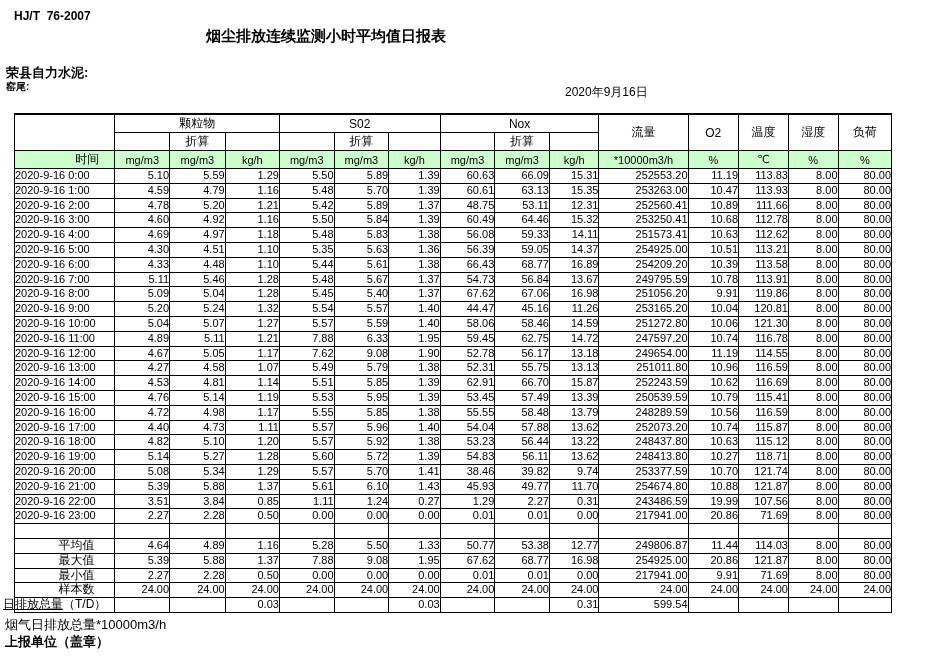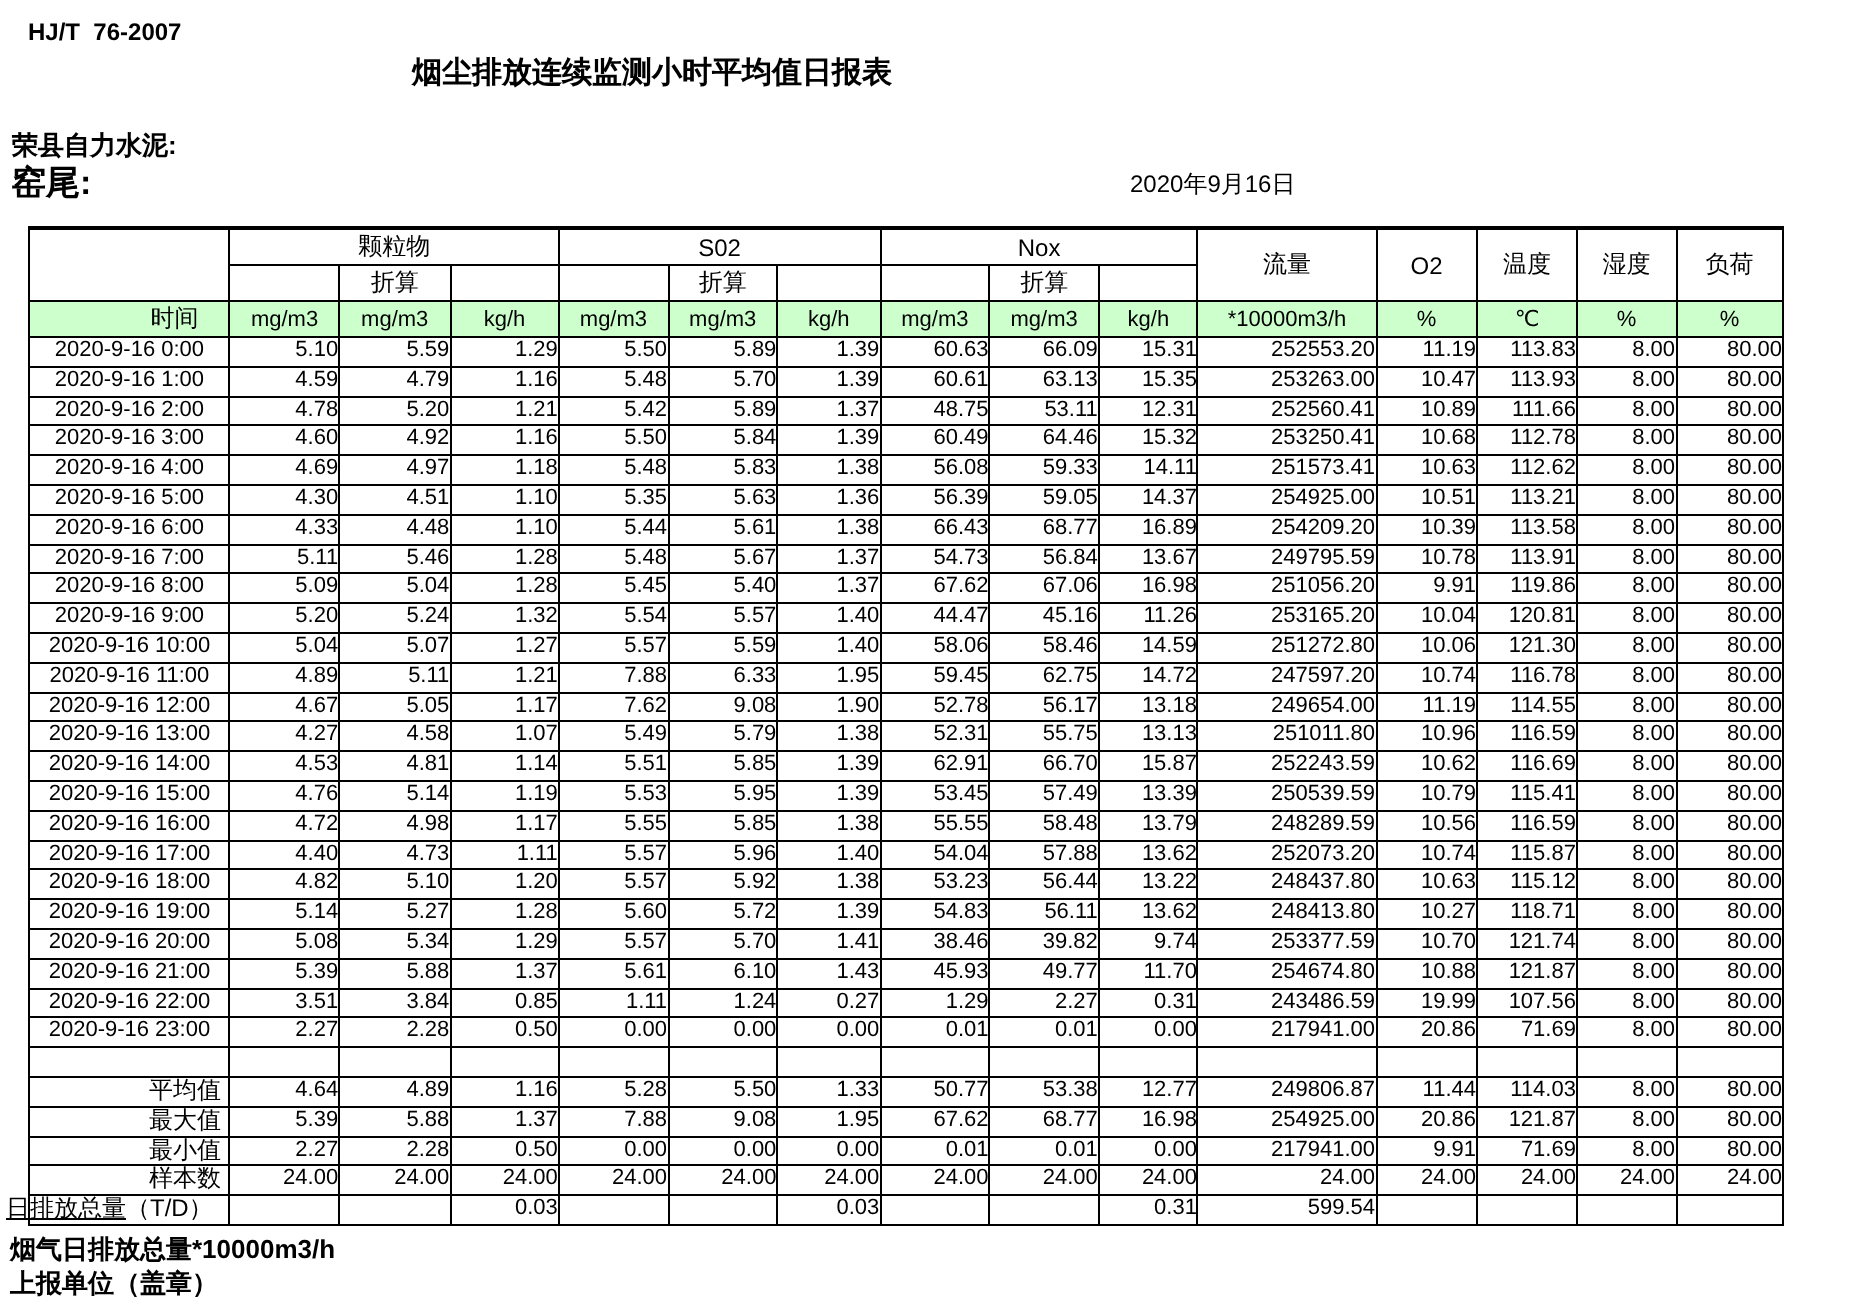--- a/index.html
+++ b/index.html
@@ -2,41 +2,41 @@
 <html><head>
 <meta charset="utf-8">
 <style>
   html,body{margin:0;padding:0;background:#fff;}
   body{font-family:"Liberation Sans","DejaVu Sans",sans-serif;color:#000;}
   .page{position:relative;width:892px;height:658px;background:#fff;overflow:hidden;}
 
   .doc-code{position:absolute;left:14px;top:9px;font-weight:bold;font-size:12px;white-space:pre;}
   .title{position:absolute;left:0;top:27px;width:652px;text-align:center;font-weight:bold;font-size:15px;}
   .company{position:absolute;left:6px;top:64px;font-weight:bold;font-size:13px;}
-  .location{position:absolute;left:6px;top:80px;font-weight:bold;font-size:17px;}
+  .location{position:absolute;left:6px;top:80px;font-weight:bold;font-size:10px;}
   .date{position:absolute;left:565px;top:84px;font-size:12px;}
 
   table.report{position:absolute;left:14px;top:113px;border-collapse:collapse;table-layout:fixed;
                border:1px solid #000;border-top:2px solid #000;}
   table.report td{border:1px solid #000;overflow:hidden;white-space:nowrap;padding:0;}
   thead td{text-align:center;font-size:12px;}
   tr.g1 td{height:17px;}
   tr.g2 td{height:13px;}
   tr.green td{height:15px;background:#ccffcc;font-size:11px;text-align:center;}
   tr.green td.th-time{font-size:12px;padding-left:45px;}
 
   tbody td{height:13.8px;line-height:13.8px;font-size:11px;}
-  td.c-time{text-align:center;padding-right:4px;}
+  td.c-time{text-align:left;padding-right:4px;}
   td.c-num{text-align:right;padding-right:8px;}
-  tr.summary-row td.c-label{text-align:right;padding-right:4px;font-size:12px;}
+  tr.summary-row td.c-label{text-align:right;padding-right:20px;font-size:12px;}
   tr.total-row td.c-total{text-align:left;overflow:visible;font-size:12px;}
   tr.total-row td.c-total .shift{display:inline-block;margin-left:-12px;white-space:nowrap;}
   .u{text-decoration:underline;}
 
-  .note{position:absolute;left:5px;top:616px;font-weight:bold;font-size:13px;}
+  .note{position:absolute;left:5px;top:616px;font-weight:normal;font-size:13px;}
   .report-unit{position:absolute;left:5px;top:633px;font-weight:bold;font-size:13px;}
   .unit-label{position:absolute;left:200px;top:665px;font-weight:bold;font-size:13px;}
 </style>
 </head>
 <body>
 
 <div class="page">
 
   <div class="doc-code">HJ/T  76-2007</div>
   <div class="title">烟尘排放连续监测小时平均值日报表</div>

